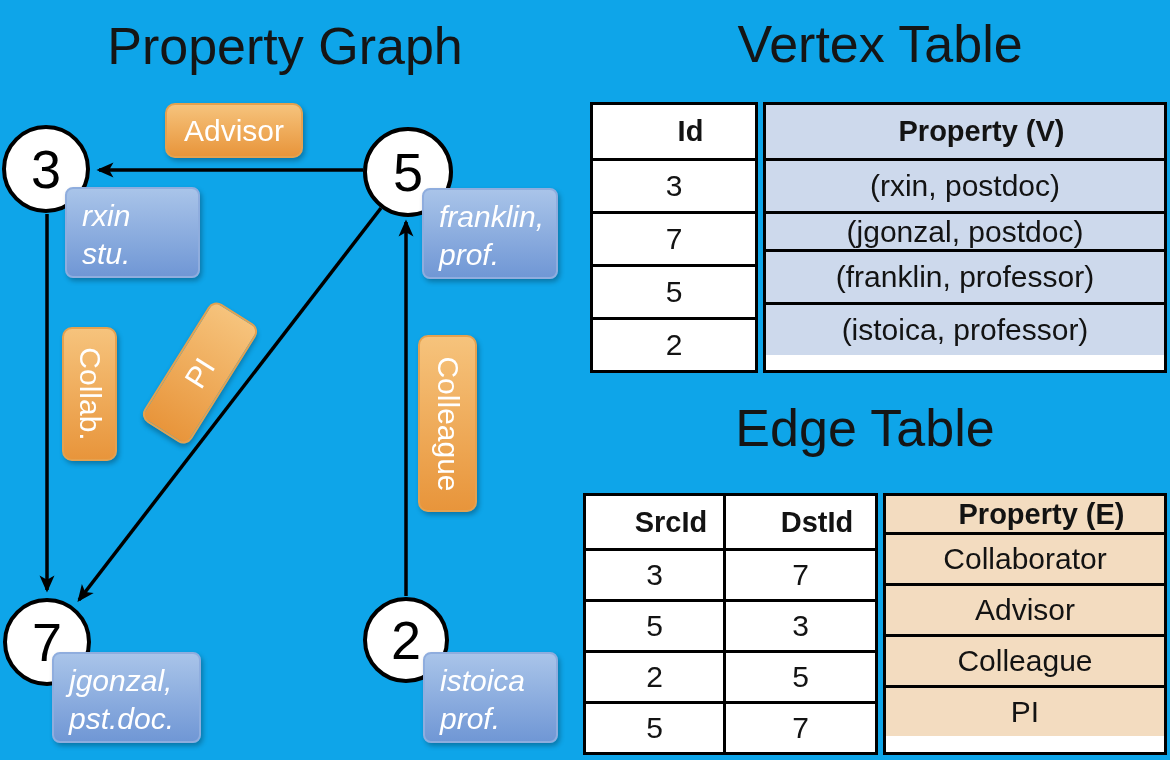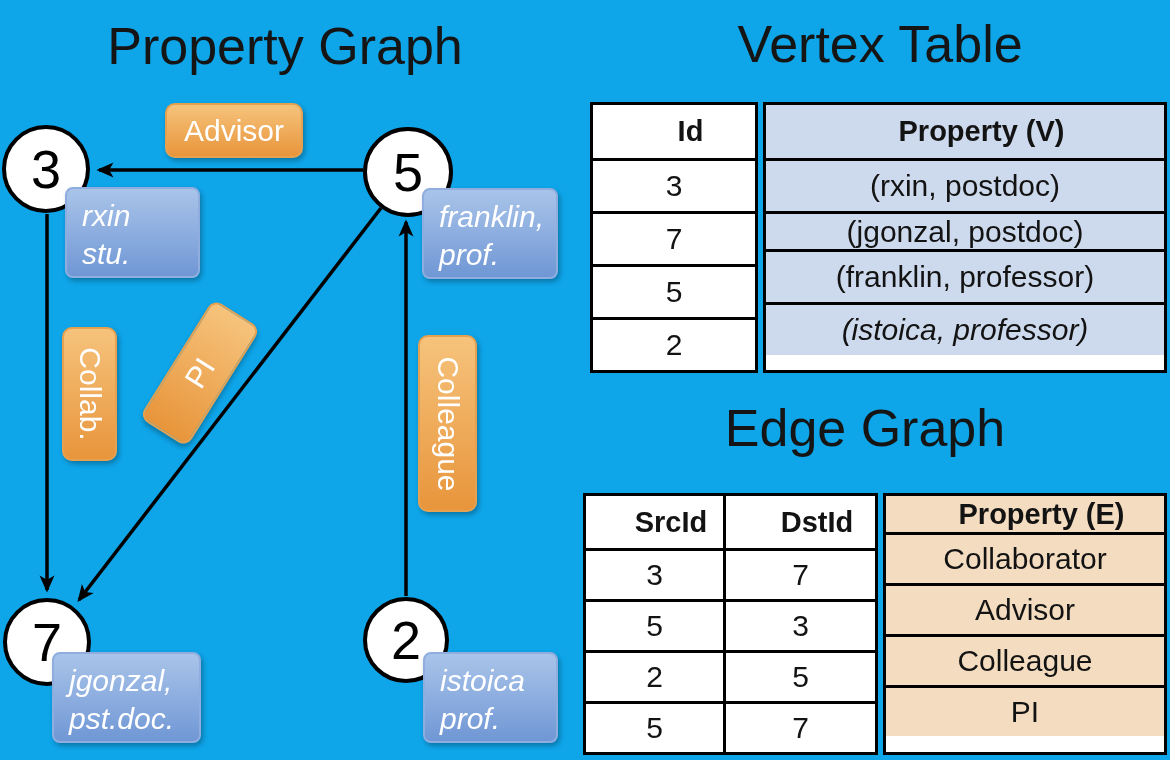--- a/index.html
+++ b/index.html
@@ -48,21 +48,21 @@
   .bg-blue{background:#cdd9ec;}
   .bg-orange{background:#f3dcc0;}
 </style>
 </head>
 <body>
 
 <div class="stage">
 
   <div class="title" style="left:30px;top:16px;width:510px;">Property Graph</div>
   <div class="title" style="left:660px;top:14px;width:440px;">Vertex Table</div>
-  <div class="title" style="left:655px;top:398px;width:420px;">Edge Graph</div>
+  <div class="title" style="left:655px;top:398px;width:420px;">Edge Table</div>
 
   <svg class="graph-svg" width="570" height="760" viewBox="0 0 570 760">
     <defs>
       <marker id="arrow" viewBox="0 0 10 10" refX="8.5" refY="5" markerUnits="userSpaceOnUse" markerWidth="19" markerHeight="17" orient="auto">
         <path d="M0,0.6 L10,5 L0,9.4 L2.5,5 z" fill="#000"></path>
       </marker>
     </defs>
     <line x1="363" y1="170" x2="99" y2="170" stroke="#000" stroke-width="3.5" marker-end="url(#arrow)"></line>
     <line x1="47" y1="214" x2="47" y2="590" stroke="#000" stroke-width="3.5" marker-end="url(#arrow)"></line>
     <line x1="381" y1="208" x2="79" y2="600" stroke="#000" stroke-width="3.5" marker-end="url(#arrow)"></line>
@@ -136,21 +136,21 @@
       </div>
     <div class="trow" style="height:53px;">
         <div class="cell bg-blue" style="flex:1;">(rxin, postdoc)</div>
       </div>
     <div class="trow" style="height:38px;">
         <div class="cell bg-blue" style="flex:1;">(jgonzal, postdoc)</div>
       </div>
     <div class="trow" style="height:53px;">
         <div class="cell bg-blue" style="flex:1;">(franklin, professor)</div>
       </div>
-    <div class="trow" style="height:53px;font-style:italic;">
+    <div class="trow" style="height:53px;">
         <div class="cell bg-blue" style="flex:1;">(istoica, professor)</div>
       </div>
   </div>
 
   <div class="tbl" style="left:583px;top:493px;width:295px;height:262px;">
     <div class="trow" style="height:52px;">
       <div class="cell hdr" style="width:137px;">SrcId</div>
       <div class="cell hdr" style="flex:1;">DstId</div>
     </div>
     <div class="trow" style="height:51px;">

